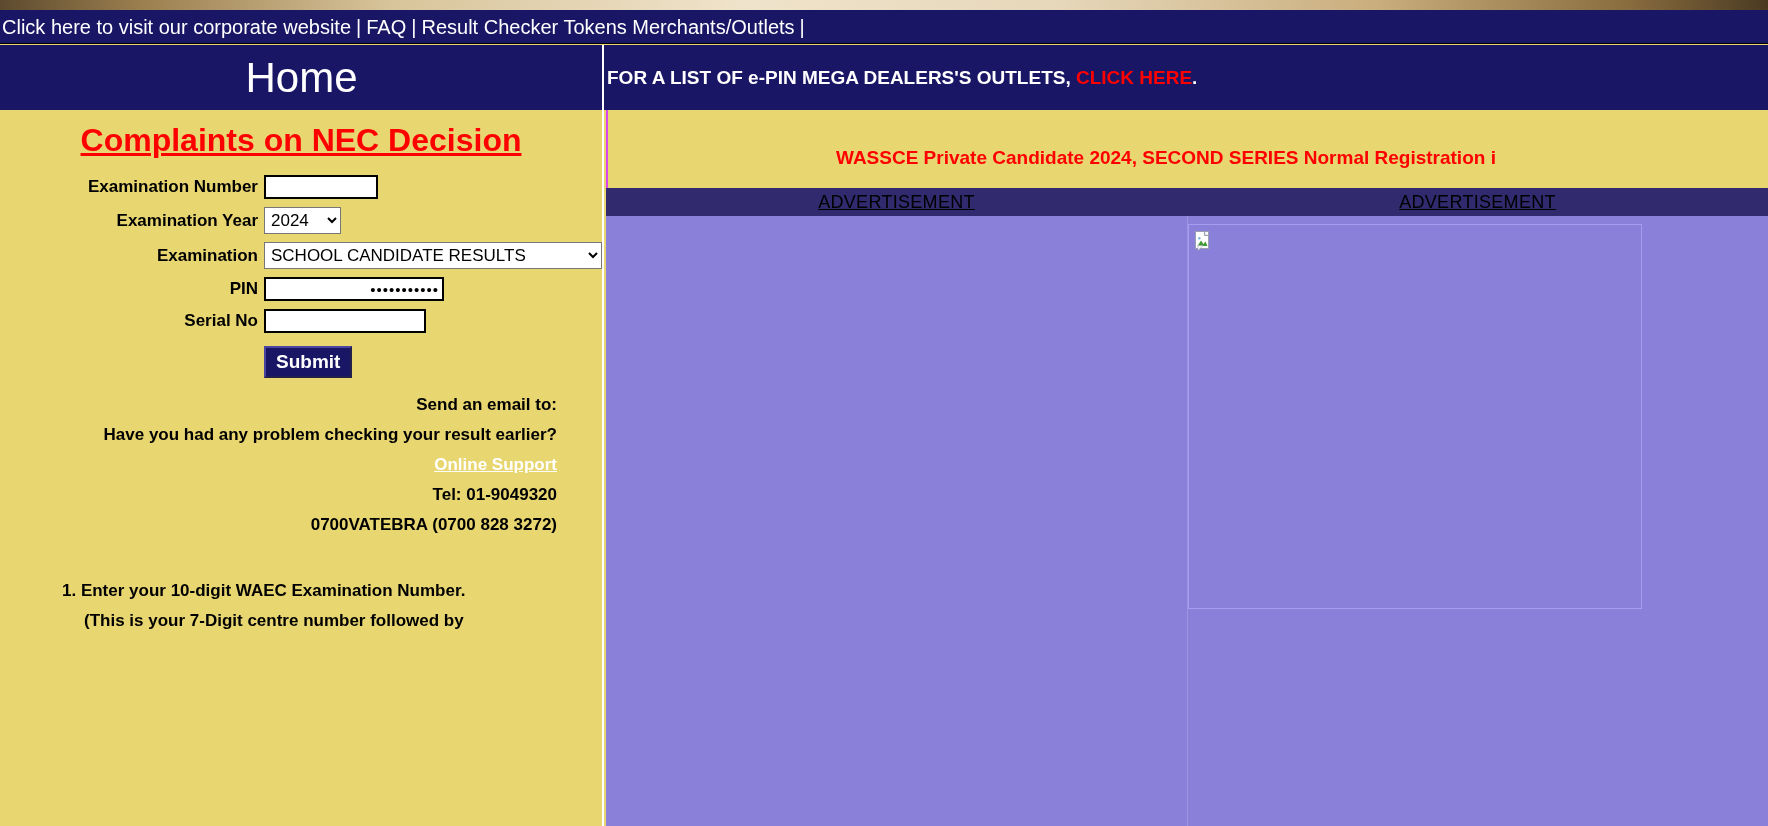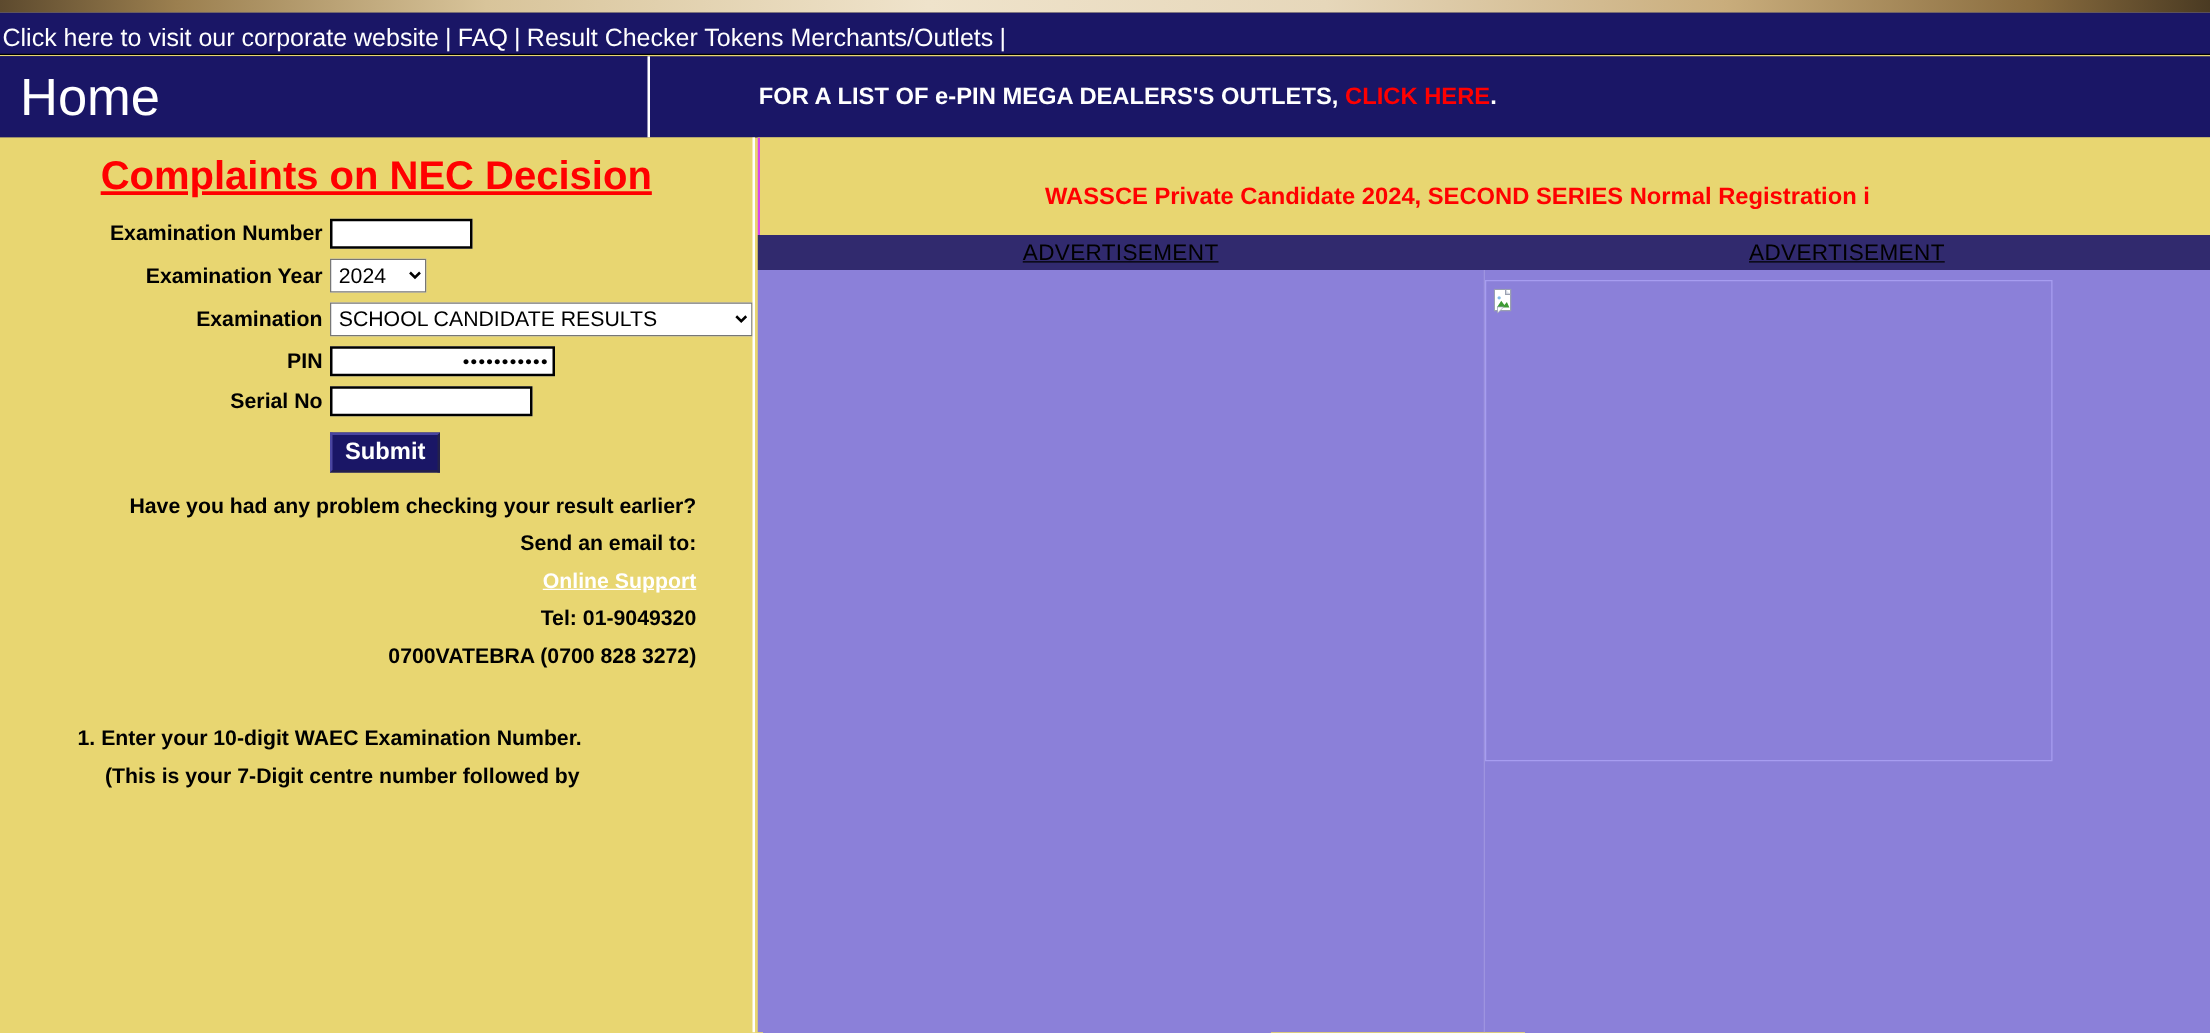--- a/index.html
+++ b/index.html
@@ -15,42 +15,43 @@
   
   .topstrip{
     position:absolute;left:0;top:0;width:1768px;height:10px;
     background:linear-gradient(to right,#5d4a2e 0%,#9b7f4f 8%,#d8c49a 22%,#efe3cb 42%,#e6d7ba 60%,#c9ad7c 78%,#8a6d3f 92%,#4a3a22 100%);
   }
 
   
   .navbar{
     position:absolute;left:0;top:10px;width:1768px;height:34px;
     background:#1a1666;
-    display:flex;align-items:flex-end;
+    display:flex;align-items:center;
     box-sizing:border-box;padding-left:2px;
     border-bottom:1px solid #000;
   }
   .navbar .navtext{
     color:#ffffff;font-size:20px;line-height:24px;white-space:nowrap;
     font-family:"Liberation Sans",sans-serif;
   }
   .navbar .navlink{color:#ffffff;text-decoration:none;cursor:pointer;}
   .navsep{color:#ffffff;padding:0 5px;}
 
   
   .headerband{
     position:absolute;left:0;top:45px;width:1768px;height:65px;
     background:#1a1666;
   }
   .home-cell{
-    position:absolute;left:0;top:0;width:520px;height:65px;
+    position:absolute;left:0;top:0;width:604px;height:65px;
     background:#1a1666;
     display:flex;align-items:center;
-    box-sizing:border-box;padding-left:16px;
+    box-sizing:border-box;padding-left:1px;
     border-right:2px solid #ffffff;
+    justify-content:center;
   }
   .home-cell .home-txt{
     color:#ffffff;font-size:42px;line-height:46px;font-weight:400;
     font-family:"Liberation Sans",sans-serif;letter-spacing:0px;
   }
   .dealer-cell{
     position:absolute;left:606px;top:0;width:1162px;height:65px;
     display:flex;align-items:center;box-sizing:border-box;padding-left:1px;
   }
   .dealer-cell .dealer-txt{
@@ -245,22 +246,22 @@
       <tr class="submit-row">
         <td class="lbl"></td>
         <td class="fld">
           <button class="submit-btn">Submit</button>
         </td>
       </tr>
     </tbody>
       </table>
 
     <div class="helptext">
+      <div>Send an email to:</div>
       <div>Have you had any problem checking your result earlier?</div>
-      <div>Send an email to:</div>
       <div><a class="support-link" href="#">Online Support</a></div>
       <div>Tel: 01-9049320</div>
       <div>0700VATEBRA (0700 828 3272)</div>
     </div>
 
     <div class="instructions">
       <div class="ins-line">1. Enter your 10-digit WAEC Examination Number.</div>
       <div class="ins-line ins-indent">(This is your 7-Digit centre number followed by</div>
     </div>
 

